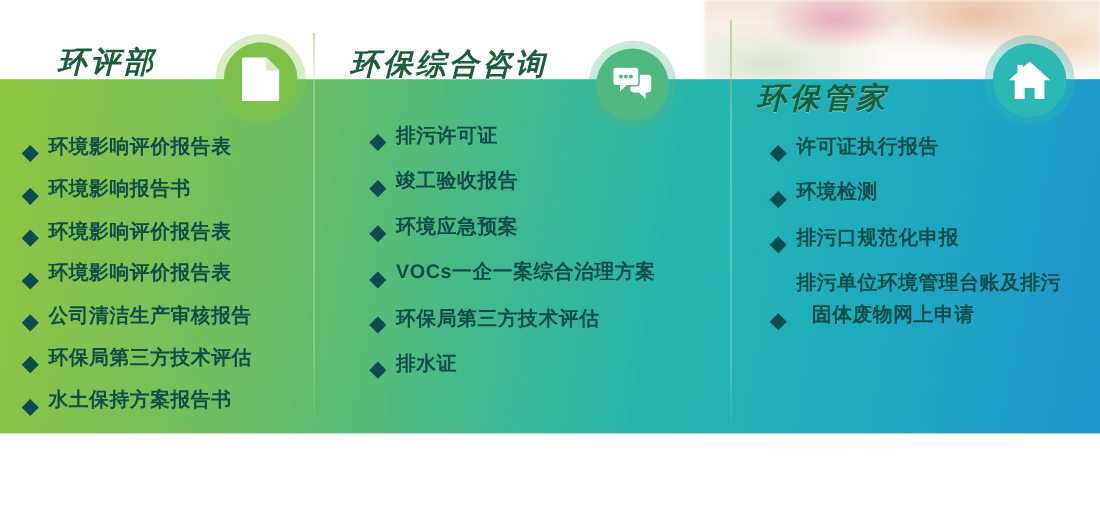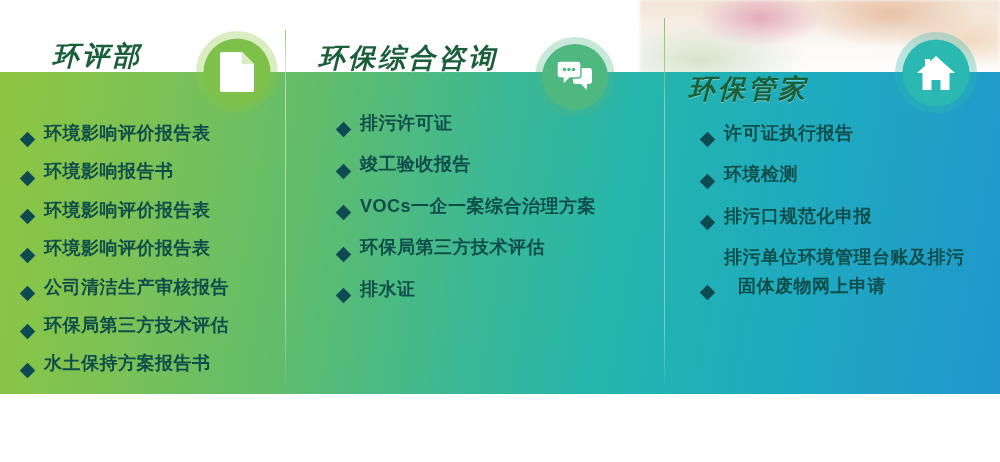--- a/index.html
+++ b/index.html
@@ -196,20 +196,24 @@
     <div class="li">
       <span class="bullet"></span>
       <span class="txt">排污许可证</span>
     </div>
     <div class="li">
       <span class="bullet"></span>
       <span class="txt">竣工验收报告</span>
     </div>
     <div class="li">
       <span class="bullet"></span>
+      <span class="txt">环境应急预案</span>
+    </div>
+    <div class="li">
+      <span class="bullet"></span>
       <span class="txt">VOCs一企一案综合治理方案</span>
     </div>
     <div class="li">
       <span class="bullet"></span>
       <span class="txt">环保局第三方技术评估</span>
     </div>
     <div class="li">
       <span class="bullet"></span>
       <span class="txt">排水证</span>
     </div>

